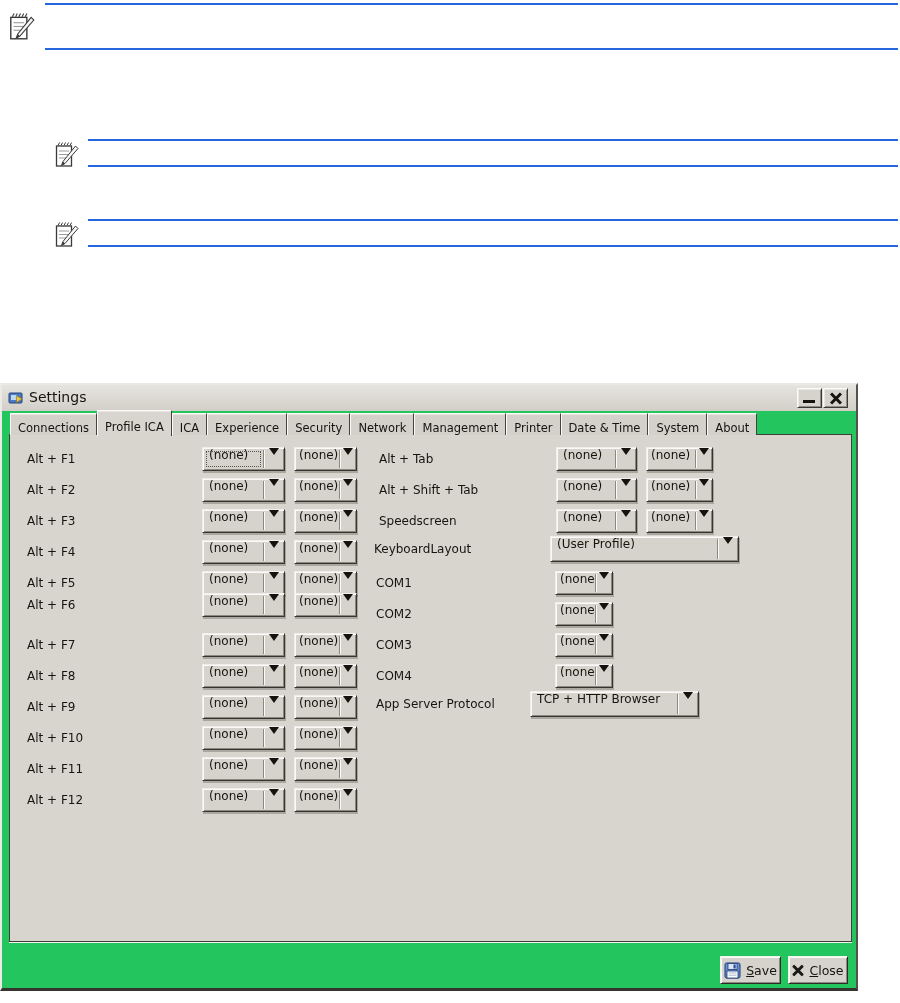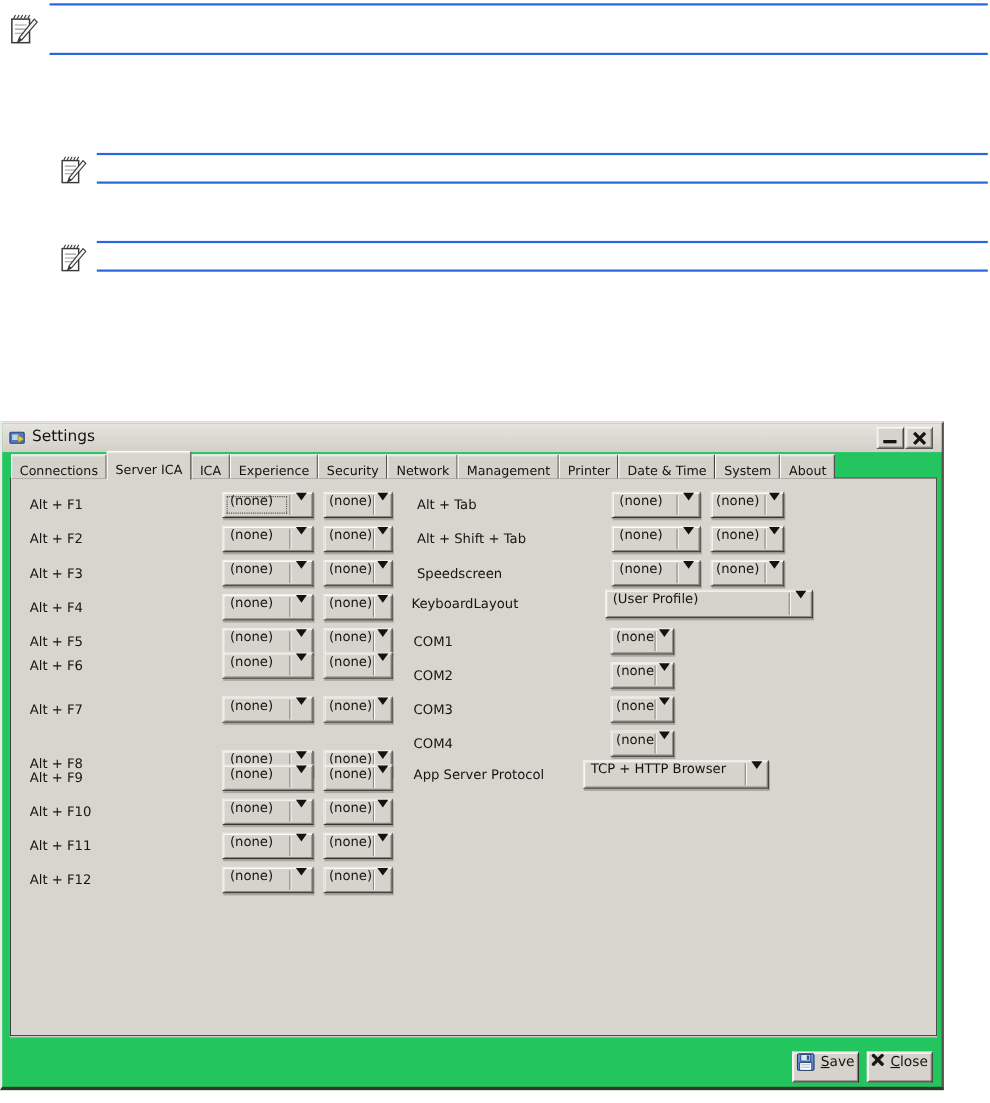--- a/index.html
+++ b/index.html
@@ -75,21 +75,21 @@
   .rc1{left:554px;width:81px;}
   .rc2{left:644px;width:67px;}
   .rwide{left:548px;width:189px;height:26px;}
   .rsmall{left:553px;width:58px;}
   .rwide2{left:528px;width:169px;height:26px;}
   .tall .lbl{line-height:26px;}
   .focus-dotted::before{content:'';position:absolute;left:3px;top:3px;bottom:3px;right:23px;border:1px dotted #55534c;}
   
   .push-btn{
     position:absolute;top:571px;height:28px;box-sizing:border-box;
-    display:flex;justify-content:center;gap:5px;
+    display:flex;align-items:center;justify-content:center;gap:5px;
     background:#d6d3cc;font-size:12.5px;color:#14130f;
     border:1px solid;border-color:#f3f2ef #2e2c28 #2e2c28 #f3f2ef;
     box-shadow:inset 1px 1px 0 #fbfaf8,inset -1px -1px 0 #8b887f;
     cursor:default;
   }
   .btn-save{left:718px;width:61px;}
   .btn-close{left:786px;width:60px;}
   .btn-key{text-decoration:underline;}
   .x-small{position:relative;width:12px;height:12px;flex:0 0 auto;}
   .x-small::before,.x-small::after{content:'';position:absolute;left:-1px;top:4.5px;width:14px;height:3px;border-radius:1px;background:#1a1914;}
@@ -153,21 +153,21 @@
     </span>
     <span class="title-text">Settings</span>
     <div class="win-btn btn-min"></div>
     <div class="win-btn btn-closewin">
         <span class="x-glyph"></span>
       </div>
   </div>
 
   <div class="tabs">
     <div class="tab">Connections</div>
-    <div class="tab active">Server ICA</div>
+    <div class="tab active">Profile ICA</div>
     <div class="tab">ICA</div>
     <div class="tab">Experience</div>
     <div class="tab">Security</div>
     <div class="tab">Network</div>
     <div class="tab">Management</div>
     <div class="tab">Printer</div>
     <div class="tab">Date &amp; Time</div>
     <div class="tab">System</div>
     <div class="tab">About</div>
   </div>
@@ -258,21 +258,21 @@
         <span class="combo-text">(none)</span>
         <span class="combo-sep"></span>
         <span class="combo-arrow"></span>
       </div>
     <div class="combo c2 narrow">
         <span class="combo-text">(none)</span>
         <span class="combo-sep"></span>
         <span class="combo-arrow"></span>
       </div>
   </div>
-  <div class="hk-row" style="top:297px">
+  <div class="hk-row" style="top:279px">
     <span class="lbl l-lbl">Alt + F8</span>
     <div class="combo c1">
         <span class="combo-text">(none)</span>
         <span class="combo-sep"></span>
         <span class="combo-arrow"></span>
       </div>
     <div class="combo c2 narrow">
         <span class="combo-text">(none)</span>
         <span class="combo-sep"></span>
         <span class="combo-arrow"></span>

